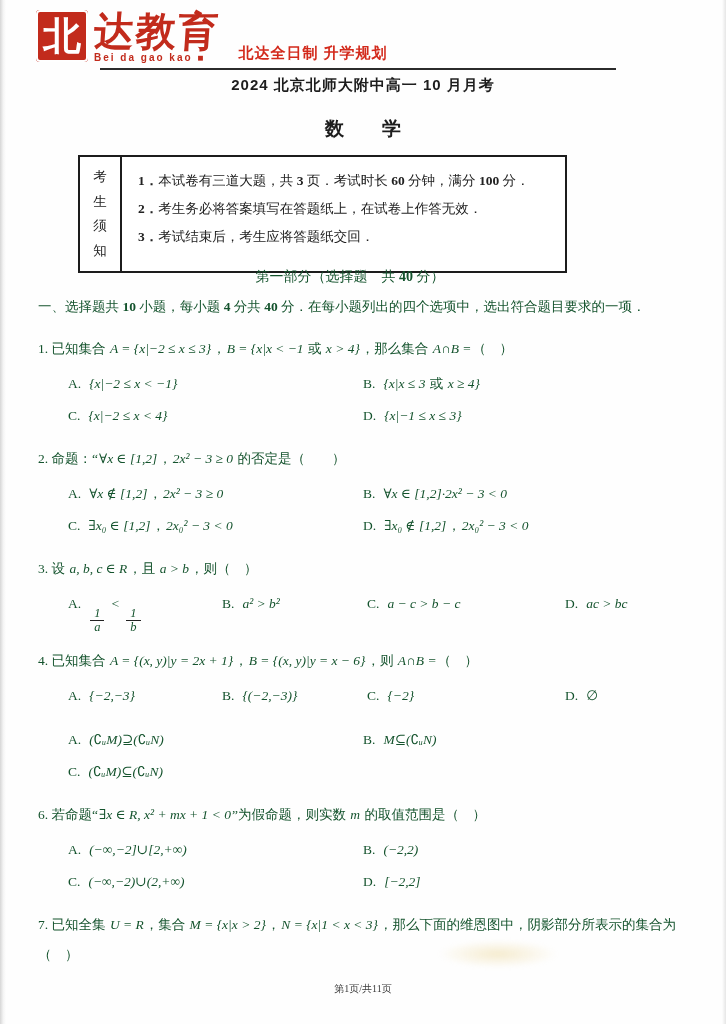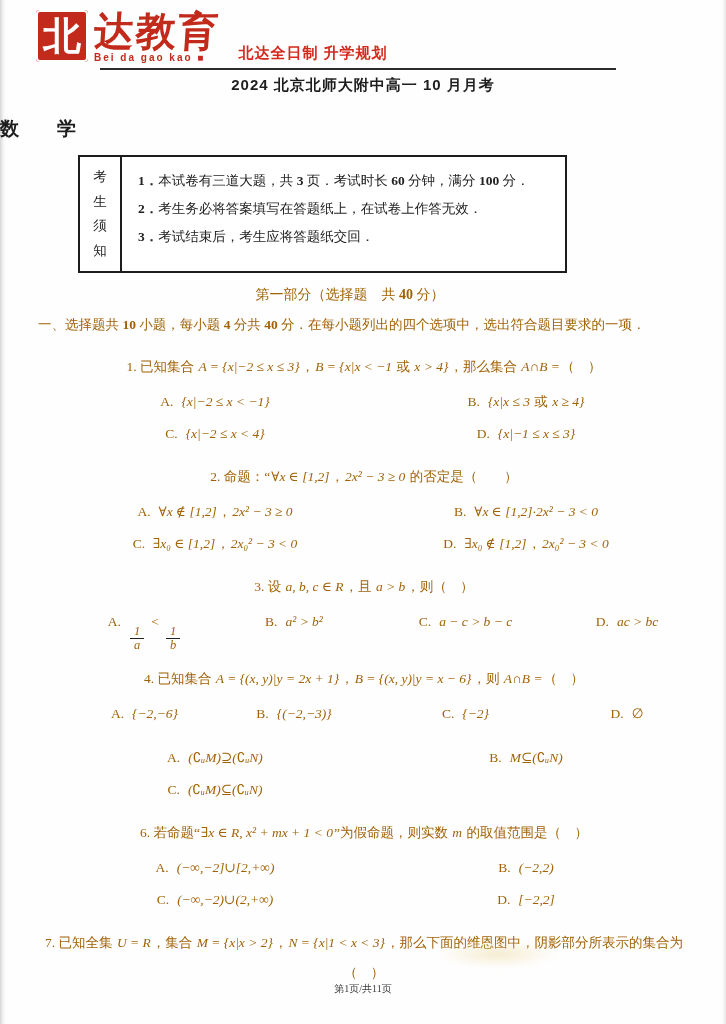--- a/index.html
+++ b/index.html
@@ -36,43 +36,43 @@
     color:#d32a1c;font-size:15px;font-weight:700;letter-spacing:1px;
     font-family:"Liberation Sans","DejaVu Sans",sans-serif;
   }
   .header-rule{position:absolute;top:68px;left:100px;width:516px;height:2px;background:#2b2b2b;}
   .doc-title{
     position:absolute;top:76px;left:0;width:100%;text-align:center;
     font-size:15px;font-weight:700;color:#1d1d1d;letter-spacing:1px;
     font-family:Liberation Sans, sans-serif;
   }
   .doc-subject{
-    position:absolute;top:116px;left:0;width:100%;text-align:left;
+    position:absolute;top:116px;left:0;width:100%;text-align:center;
     font-size:19px;font-weight:700;color:#1d1d1d;
     font-family:"Liberation Sans","DejaVu Sans",sans-serif;
   }
 
   
   .notice{
     position:absolute;left:78px;top:155px;width:485px;height:114px;
     border:2px solid #1c1c1c;display:flex;background:#fff;
   }
   .notice-side{
     width:40px;border-right:2px solid #1c1c1c;display:flex;flex-direction:column;
     align-items:center;justify-content:space-around;padding:8px 0;
     font-size:13.5px;color:#222;
   }
   .notice-body{flex:1;padding:10px 8px 0 16px;}
   .notice-item{line-height:28px;font-size:13.5px;color:#222;}
 
   
-  .content{position:absolute;left:38px;top:284px;width:652px;font-size:13.5px;color:#a16207;}
+  .content{position:absolute;left:38px;top:266px;width:652px;font-size:13.5px;color:#14532d;}
   .section-heading{text-align:center;font-size:14px;margin:2px 0 6px;transform:translateX(-14px);}
   .intro{line-height:30px;}
-  .q{margin-top:12px;text-align:center;}
+  .q{margin-top:12px;}
   .stem{line-height:30px;}
   .opts{margin-top:4px;display:grid;padding-left:30px;}
   .opts.two{grid-template-columns:295px auto;}
   .opts.four{grid-template-columns:154px 145px 198px auto;}
   .opt{line-height:32px;white-space:nowrap;}
   .olabel{margin-right:7px;}
 
   .sg-c{font-family:"Liberation Serif","DejaVu Serif",serif;}
   .sg-b{font-weight:700;}
   .sg-m{
@@ -159,21 +159,21 @@
               </span></span></div>
         <div class="opt"><span class="olabel">B.</span><span><span class="sg-m">a² &gt; b²</span></span></div>
         <div class="opt"><span class="olabel">C.</span><span><span class="sg-m">a − c &gt; b − c</span></span></div>
         <div class="opt"><span class="olabel">D.</span><span><span class="sg-m">ac &gt; bc</span></span></div>
       </div>
     </div>
 
     <div class="q">
       <div class="stem"><span class="sg-c">4. 已知集合 </span><span class="sg-m">A = {(x, y)|y = 2x + 1}</span><span class="sg-c">，</span><span class="sg-m">B = {(x, y)|y = x − 6}</span><span class="sg-c">，则 </span><span class="sg-m">A∩B =</span><span class="sg-c">（　）</span></div>
       <div class="opts four">
-        <div class="opt"><span class="olabel">A.</span><span><span class="sg-m">{−2,−6}</span></span></div>
+        <div class="opt"><span class="olabel">A.</span><span><span class="sg-m">{−2,−3}</span></span></div>
         <div class="opt"><span class="olabel">B.</span><span><span class="sg-m">{(−2,−3)}</span></span></div>
         <div class="opt"><span class="olabel">C.</span><span><span class="sg-m">{−2}</span></span></div>
         <div class="opt"><span class="olabel">D.</span><span><span class="sg-m">∅</span></span></div>
       </div>
     </div>
 
     <div class="q">
       <div class="opts two">
         <div class="opt"><span class="olabel">A.</span><span><span class="sg-m">(∁ᵤM)⊇(∁ᵤN)</span></span></div>
         <div class="opt"><span class="olabel">B.</span><span><span class="sg-m">M⊆(∁ᵤN)</span></span></div>

